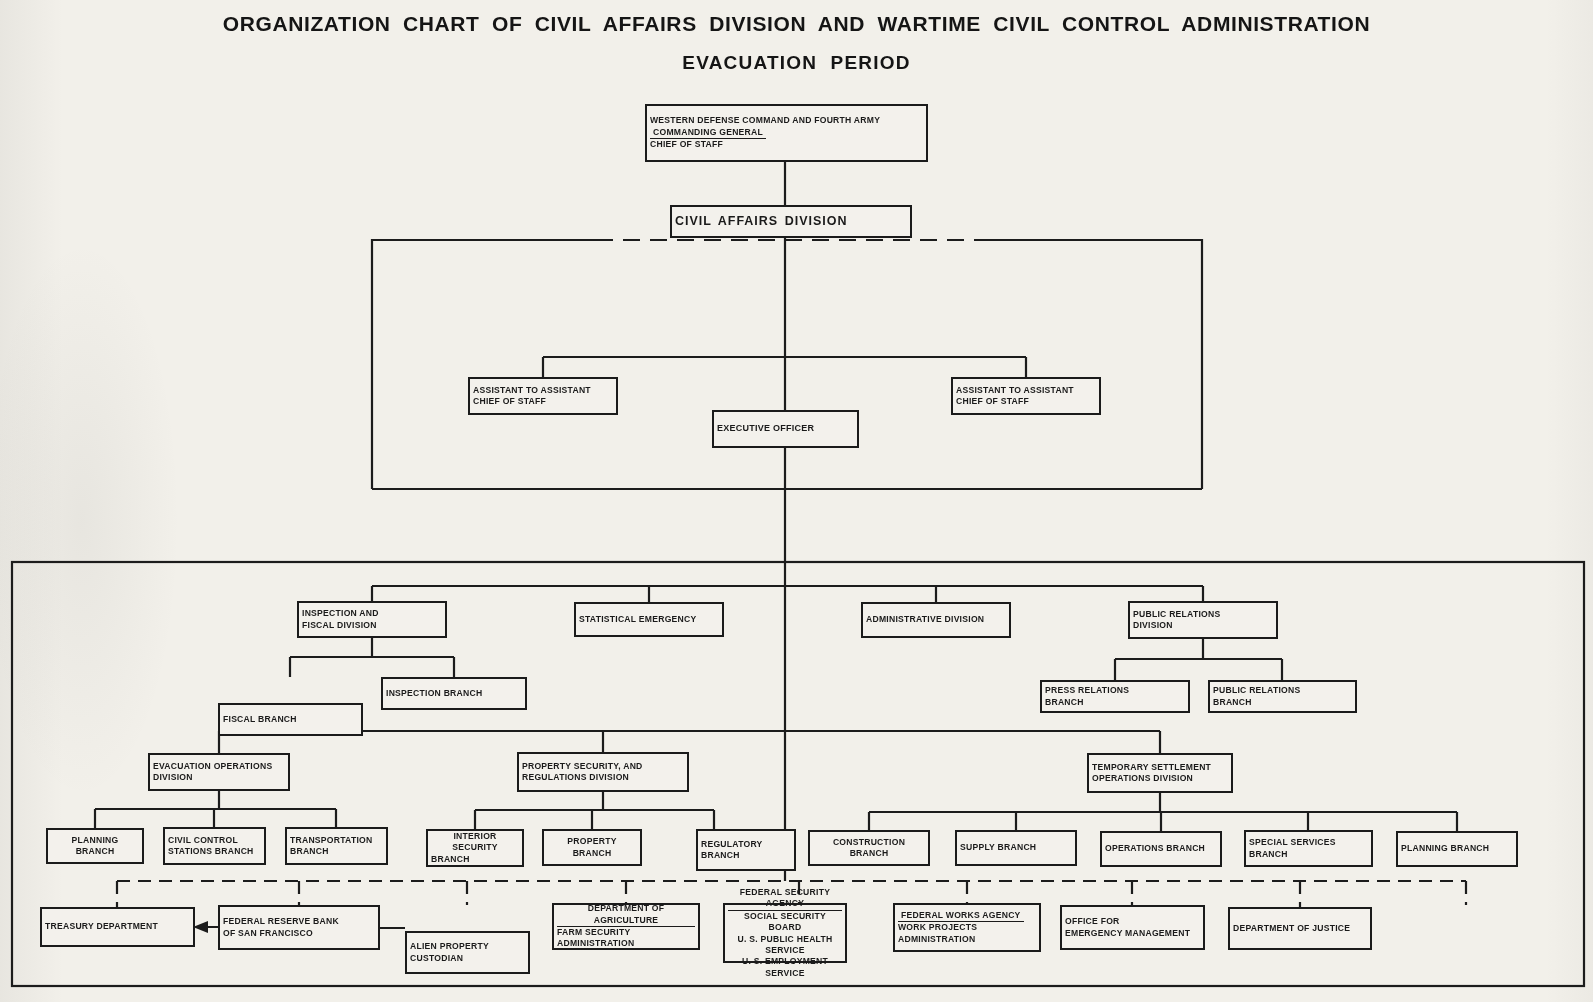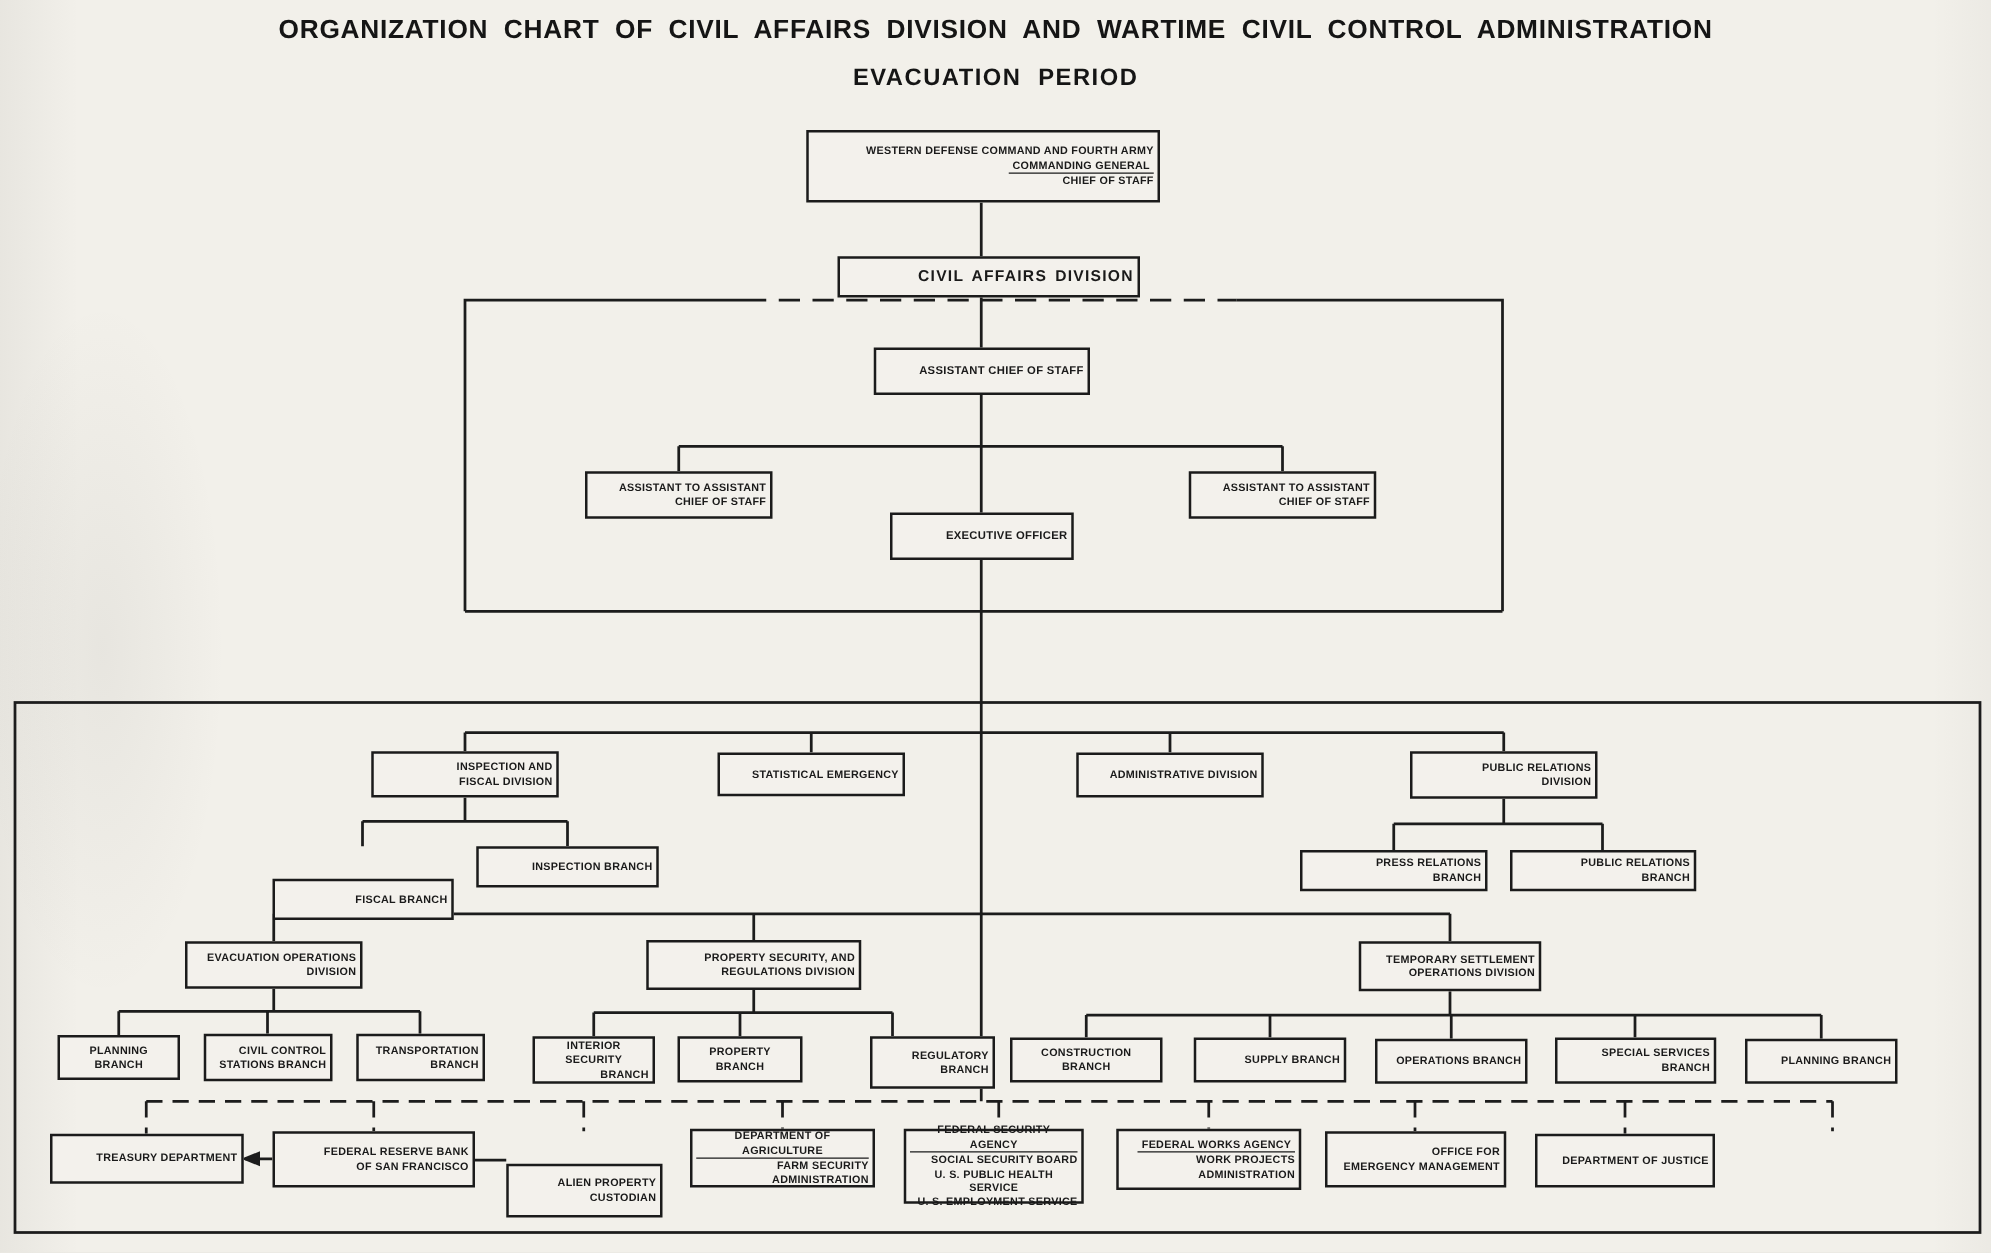--- a/index.html
+++ b/index.html
@@ -17,21 +17,21 @@
     font-family:"Liberation Sans", sans-serif;
     color:var(--ink);
   }
   .title{position:absolute;left:0;width:100%;text-align:center;font-weight:700;color:#151515;}
   .t1{top:12px;font-size:21px;letter-spacing:.6px;word-spacing:6px;}
   .t2{top:52px;font-size:19px;letter-spacing:1.2px;word-spacing:7px;}
   svg.wires{position:absolute;left:0;top:0;}
   .node{
     position:absolute;box-sizing:border-box;
     border:2.2px solid #1b1b1b;background:#f3f1ec;
-    display:flex;flex-direction:column;align-items:flex-end;justify-content:center;
+    display:flex;flex-direction:column;align-items:flex-start;justify-content:center;
     text-align:center;font-weight:700;color:#1a1a1a;line-height:1.32;padding:2px 3px;
   }
   .xs{font-size:8.6px;letter-spacing:.25px;}
   .md{font-size:12.5px;letter-spacing:1px;word-spacing:2px;}
   .u{border-bottom:1.7px solid #1b1b1b;padding:0 3px;}
 </style>
 </head>
 <body>
 
 <div class="stage">
@@ -75,23 +75,20 @@
   <div class="node xs" style="left:645px;top:104px;width:283px;height:58px">
     <span>WESTERN DEFENSE COMMAND AND FOURTH ARMY</span>
     <span class="u">COMMANDING GENERAL</span>
     <span>CHIEF OF STAFF</span>
   </div>
 
   <div class="node md" style="left:670px;top:205px;width:242px;height:33px">
     <span>CIVIL AFFAIRS DIVISION</span>
   </div>
 
-  <div class="node xs" style="left:699px;top:278px;width:173px;height:38px;font-size:9px">
-    <span>ASSISTANT CHIEF OF STAFF</span>
-  </div>
 
   <div class="node xs" style="left:468px;top:377px;width:150px;height:38px">
     <span>ASSISTANT TO ASSISTANT</span>
     <span>CHIEF OF STAFF</span>
   </div>
 
   <div class="node xs" style="left:951px;top:377px;width:150px;height:38px">
     <span>ASSISTANT TO ASSISTANT</span>
     <span>CHIEF OF STAFF</span>
   </div>
@@ -193,21 +190,21 @@
   </div>
   <div class="node xs" style="left:405px;top:931px;width:125px;height:43px">
     <span>ALIEN PROPERTY</span>
     <span>CUSTODIAN</span>
   </div>
   <div class="node xs" style="left:552px;top:903px;width:148px;height:47px">
     <span class="u">DEPARTMENT OF AGRICULTURE</span>
     <span>FARM SECURITY</span>
     <span>ADMINISTRATION</span>
   </div>
-  <div class="node xs" style="left:723px;top:903px;width:144px;height:60px">
+  <div class="node xs" style="left:723px;top:903px;width:124px;height:60px">
     <span class="u">FEDERAL SECURITY AGENCY</span>
     <span>SOCIAL SECURITY BOARD</span>
     <span>U. S. PUBLIC HEALTH SERVICE</span>
     <span>U. S. EMPLOYMENT SERVICE</span>
   </div>
   <div class="node xs" style="left:893px;top:903px;width:148px;height:49px">
     <span class="u">FEDERAL WORKS AGENCY</span>
     <span>WORK PROJECTS</span>
     <span>ADMINISTRATION</span>
   </div>

